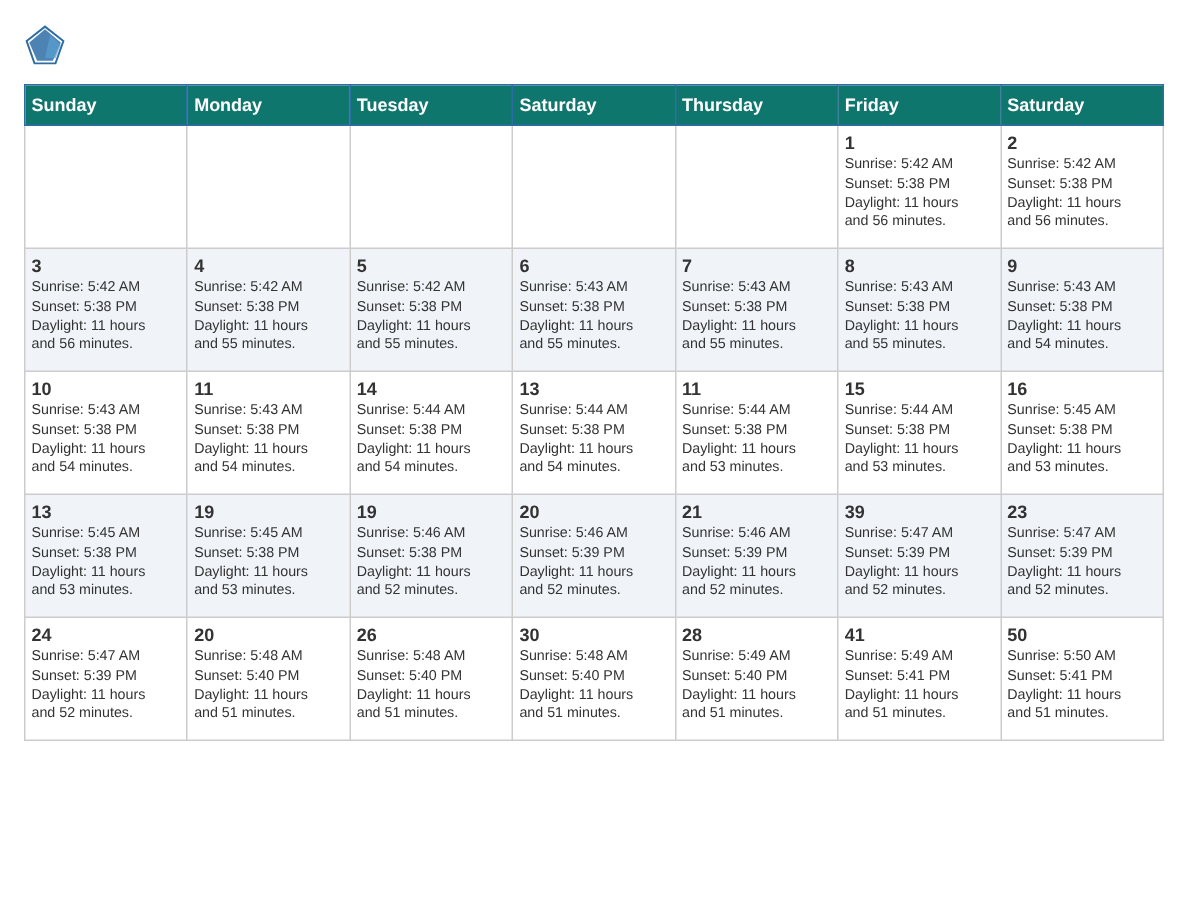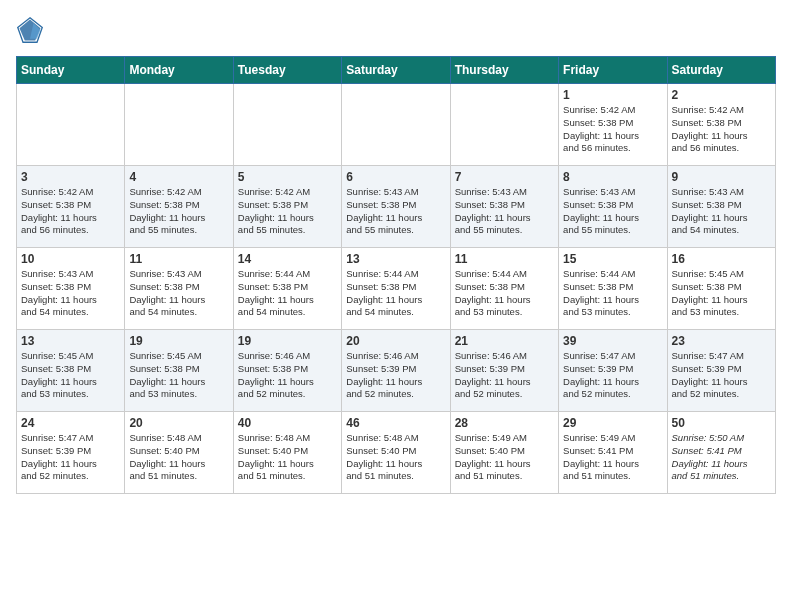--- a/index.html
+++ b/index.html
@@ -313,49 +313,49 @@
 and 52 minutes.</div>
         </td>
         <td>
           <span class="day-num">20</span>
           <div class="day-info" style="white-space: pre-line;">Sunrise: 5:48 AM
 Sunset: 5:40 PM
 Daylight: 11 hours
 and 51 minutes.</div>
         </td>
         <td>
-          <span class="day-num">40</span>
+          <span class="day-num">26</span>
           <div class="day-info" style="white-space: pre-line;">Sunrise: 5:48 AM
 Sunset: 5:40 PM
 Daylight: 11 hours
 and 51 minutes.</div>
         </td>
         <td>
-          <span class="day-num">46</span>
+          <span class="day-num">30</span>
           <div class="day-info" style="white-space: pre-line;">Sunrise: 5:48 AM
 Sunset: 5:40 PM
 Daylight: 11 hours
 and 51 minutes.</div>
         </td>
         <td>
           <span class="day-num">28</span>
           <div class="day-info" style="white-space: pre-line;">Sunrise: 5:49 AM
 Sunset: 5:40 PM
 Daylight: 11 hours
 and 51 minutes.</div>
         </td>
         <td>
-          <span class="day-num">29</span>
+          <span class="day-num">41</span>
           <div class="day-info" style="white-space: pre-line;">Sunrise: 5:49 AM
 Sunset: 5:41 PM
 Daylight: 11 hours
 and 51 minutes.</div>
         </td>
         <td>
           <span class="day-num">50</span>
-          <div class="day-info" style="white-space: pre-line; font-style: italic;">Sunrise: 5:50 AM
+          <div class="day-info" style="white-space: pre-line;">Sunrise: 5:50 AM
 Sunset: 5:41 PM
 Daylight: 11 hours
 and 51 minutes.</div>
         </td>
       </tr>
     </tbody>
 </table>
 
 </body></html>

